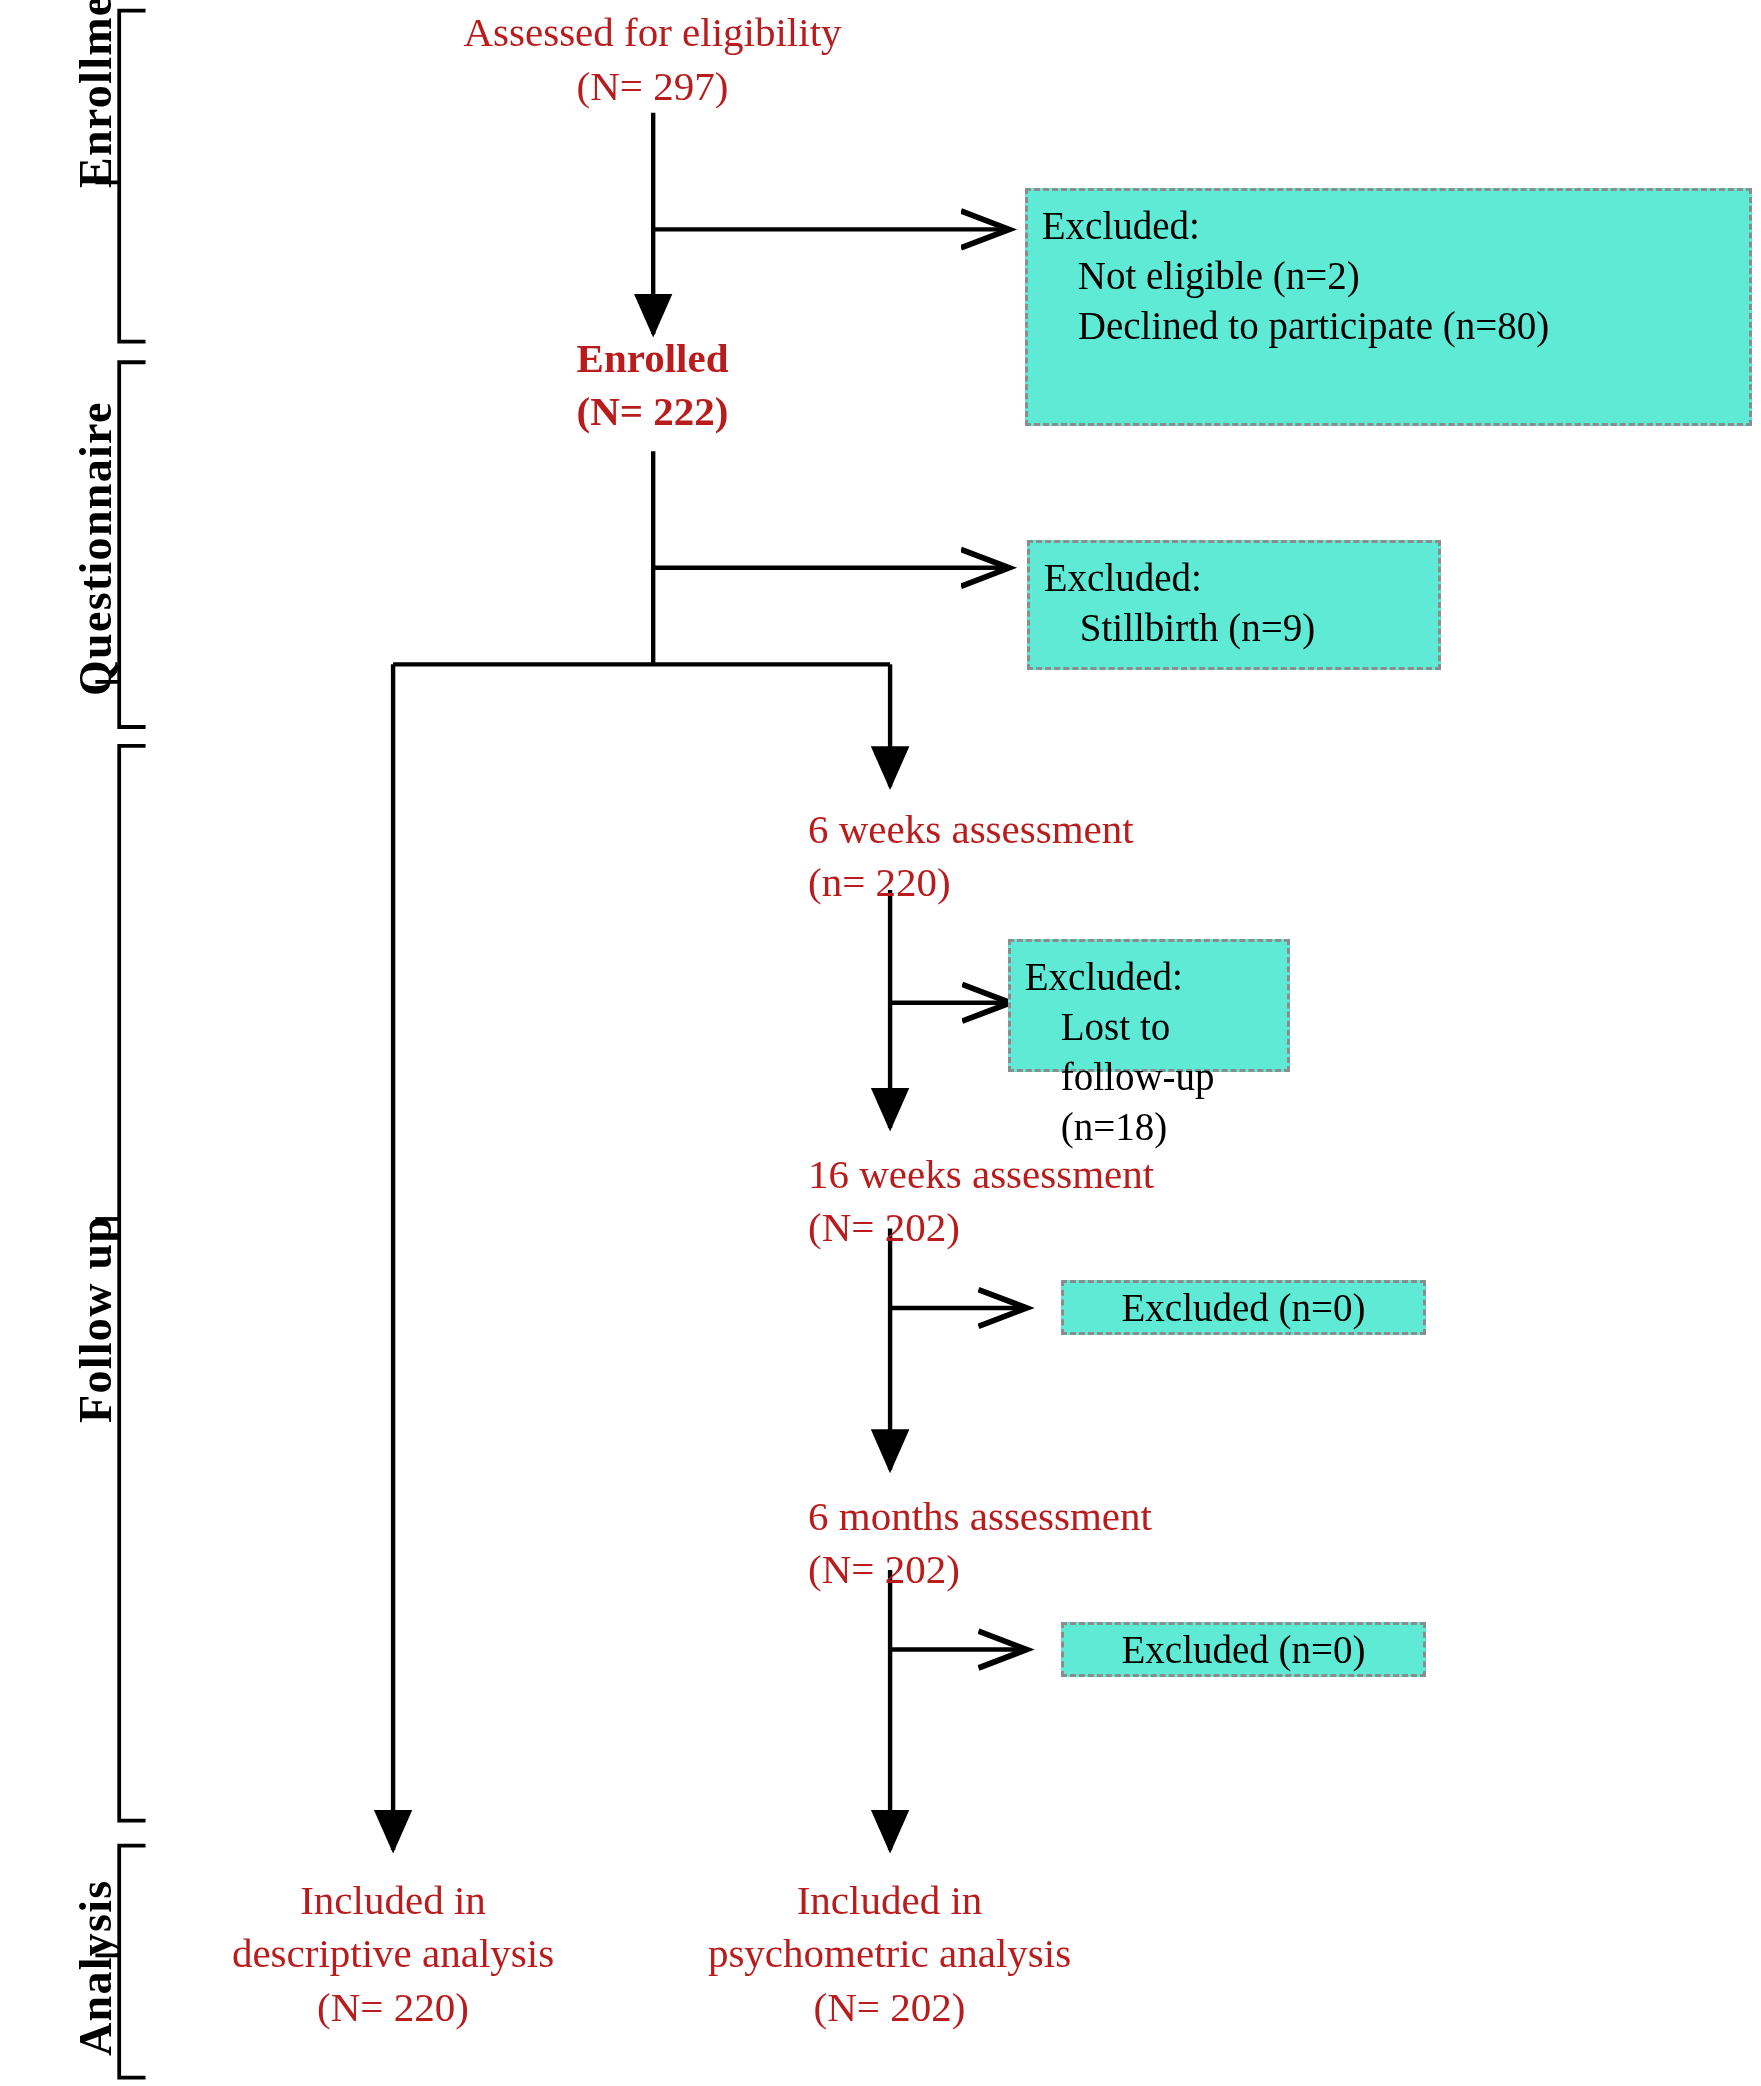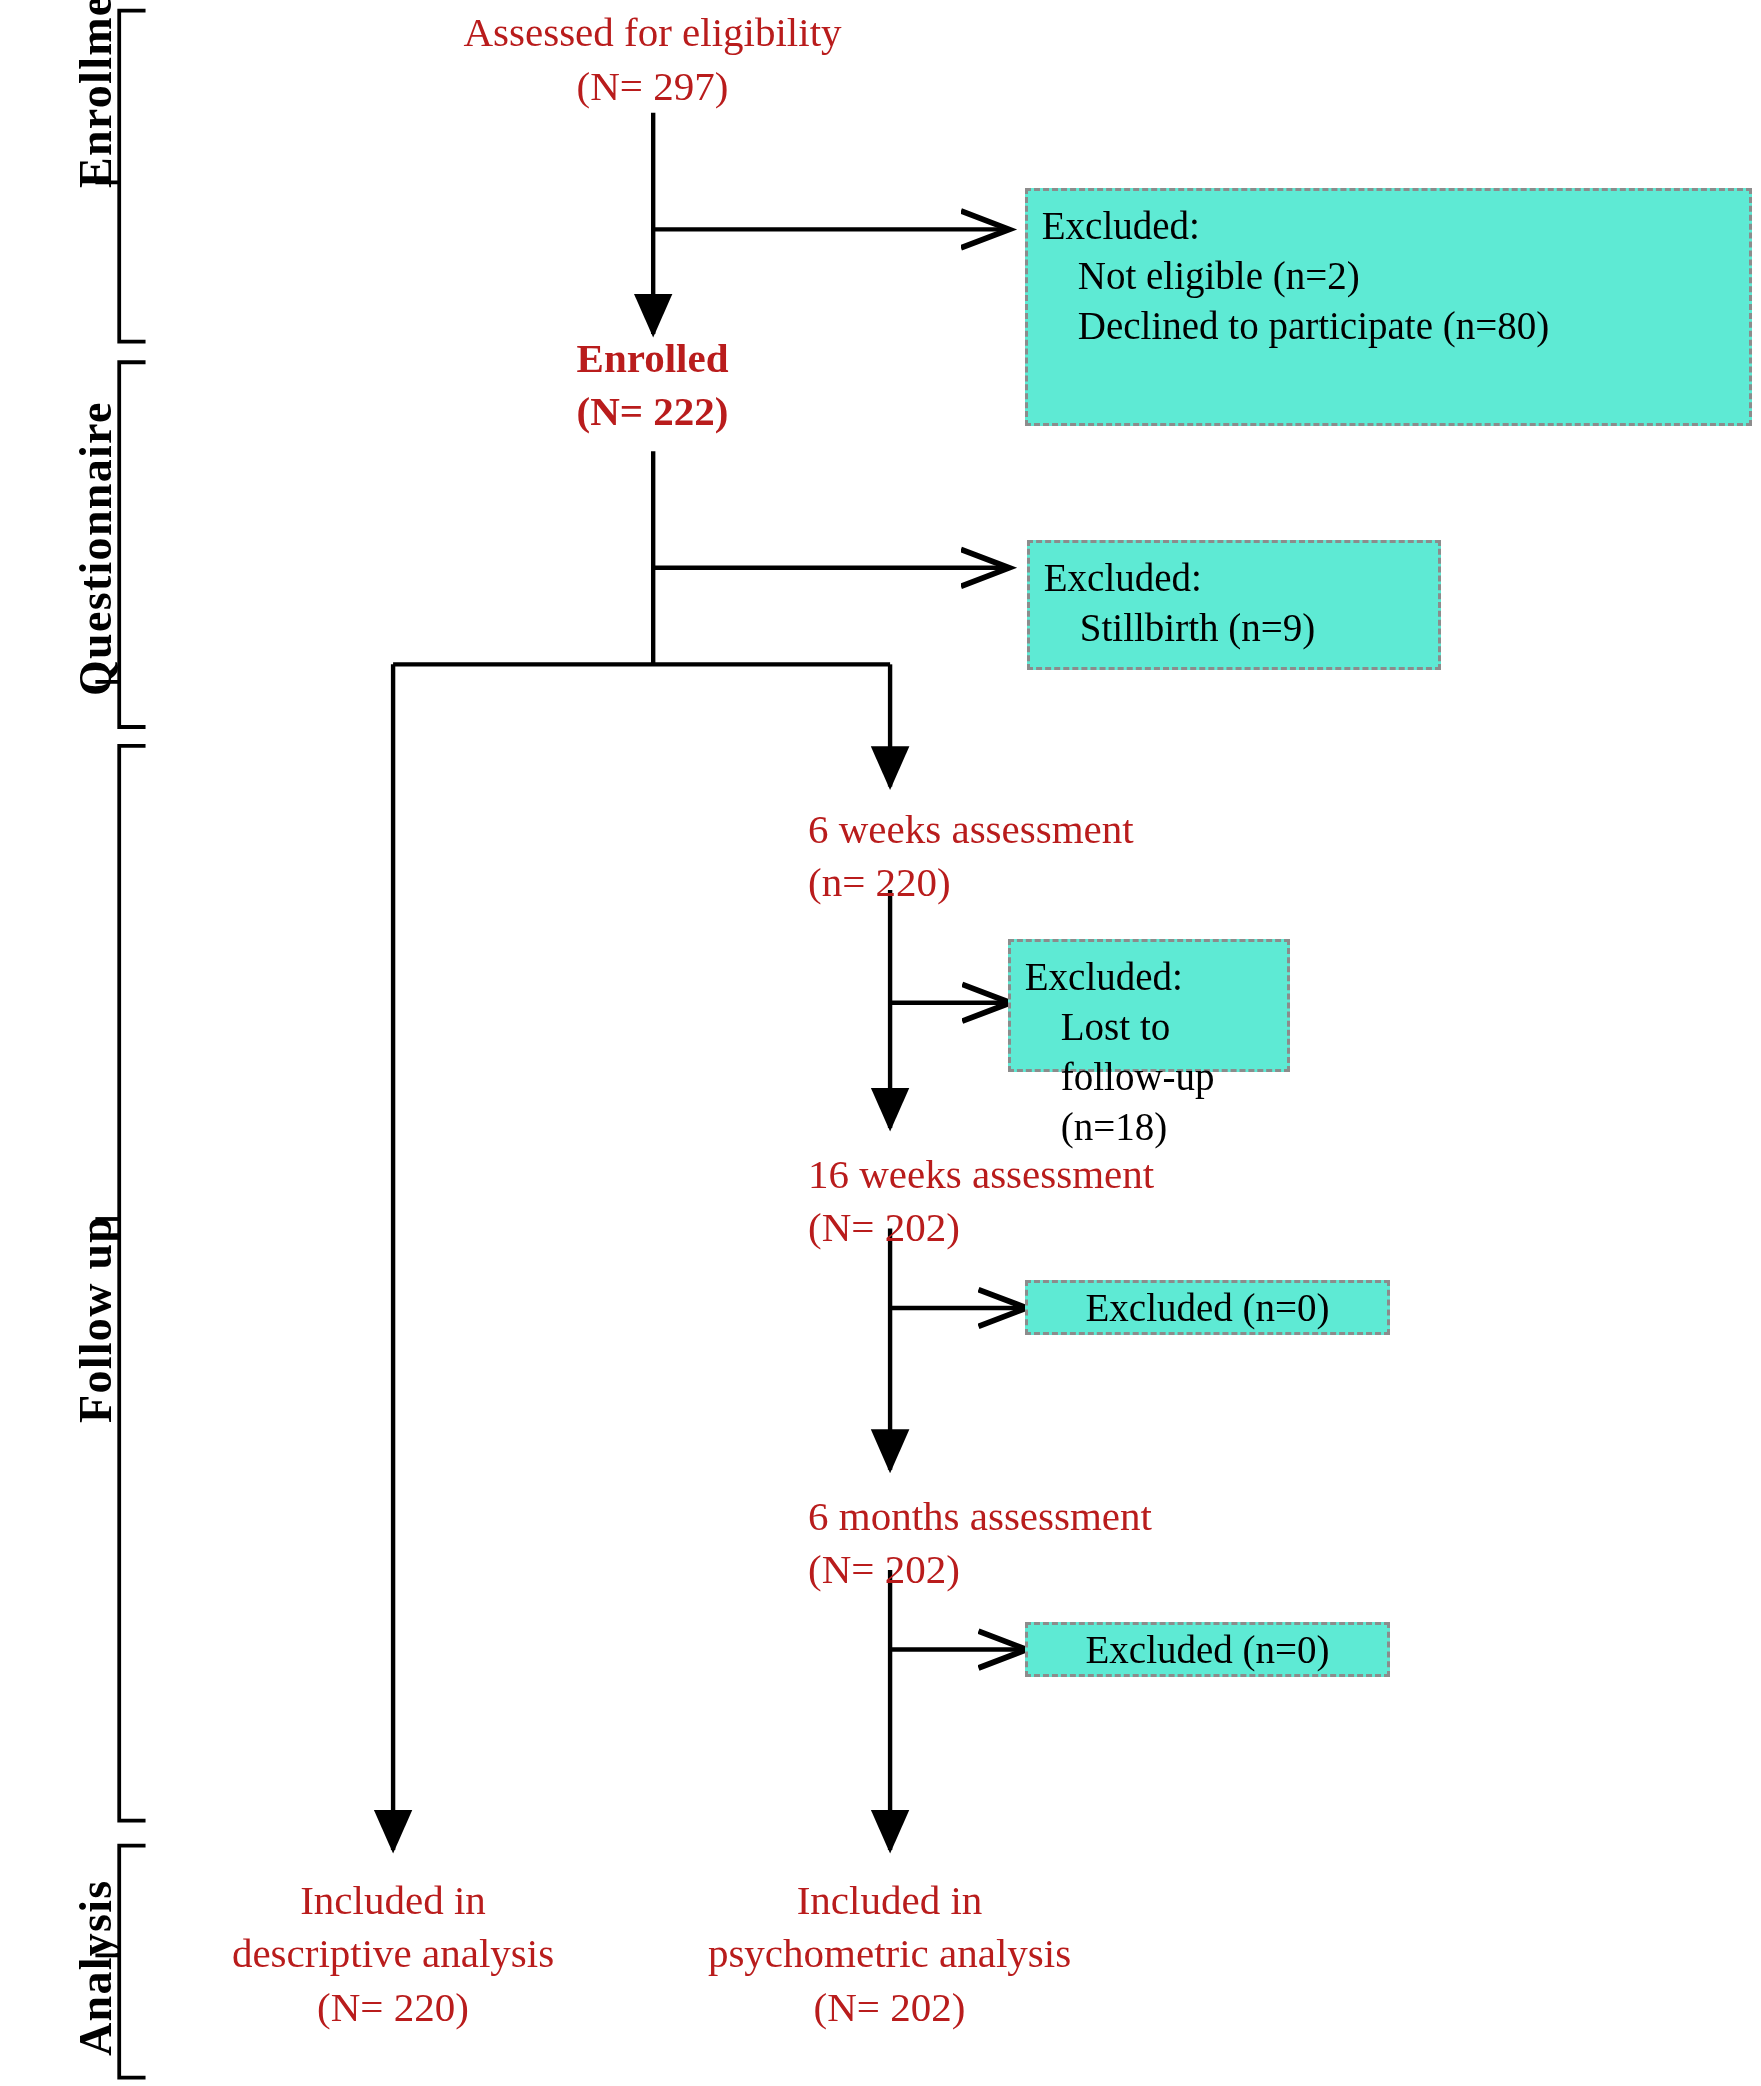--- a/index.html
+++ b/index.html
@@ -35,20 +35,21 @@
     font-size:39px;
     line-height:1.28;
     padding:10px 0 10px 13.8px;
     text-align:left;
   }
   .excl-box .ln{display:block;}
   .excl-box .ind{padding-left:36px;}
   .excl-box.center-one{
     display:flex;align-items:center;justify-content:center;
     padding:12px;
+    margin-left:36px;
   }
 </style>
 </head>
 <body>
 
 <div id="stage">
 
   <svg id="lines" viewBox="0 0 2811 3330">
     <defs>
       <marker id="arrow" markerWidth="12" markerHeight="12" refX="9.2" refY="5" orient="auto" markerUnits="strokeWidth">

